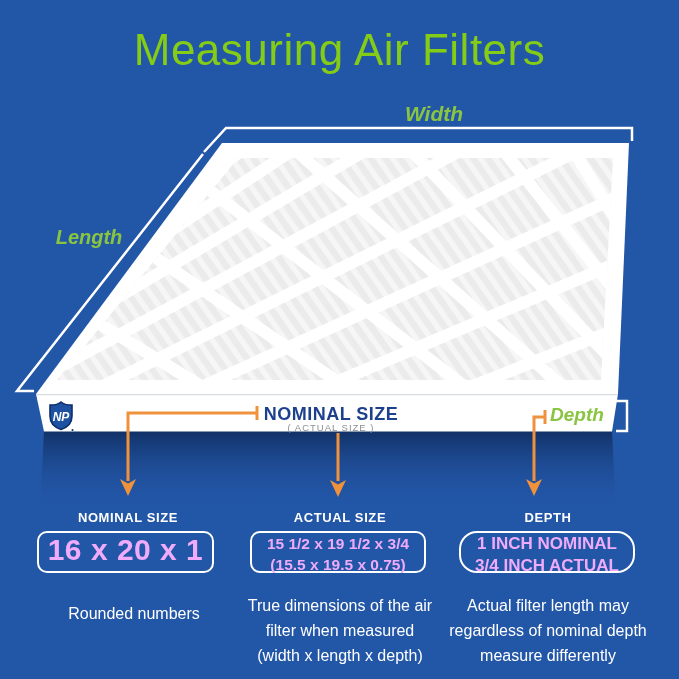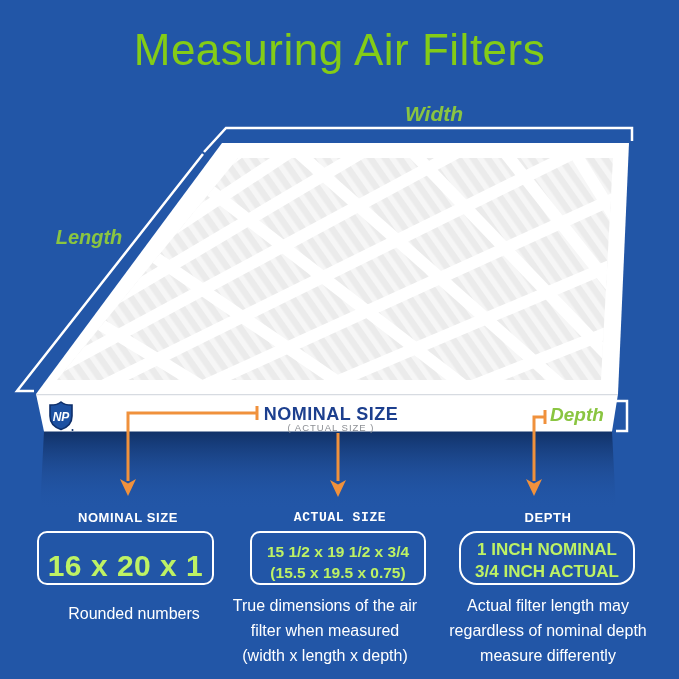--- a/index.html
+++ b/index.html
@@ -15,23 +15,23 @@
     font-size:44px;line-height:56px;color:#84cc16;font-weight:400;
     letter-spacing:0.5px;
   }
   svg{position:absolute;top:0;left:0;}
   
   .col-header{
     top:510px;text-align:center;color:#ffffff;
     font-size:13px;font-weight:bold;letter-spacing:0.6px;
   }
   .info-box{
-    top:531px;height:54px;border:2.5px solid #ffffff;border-radius:10px;
+    top:531px;height:42px;border:2.5px solid #ffffff;border-radius:10px;
     box-sizing:border-box;display:flex;flex-direction:column;
-    align-items:center;justify-content:flex-end;color:#bef264;
+    align-items:center;justify-content:flex-start;color:#f0abfc;
   }
   .box-big{font-size:30px;font-weight:bold;letter-spacing:0.5px;}
   .box-line-md{font-size:15.5px;font-weight:bold;line-height:21px;}
   .box-line-lg{font-size:17px;font-weight:bold;line-height:22px;}
   .col-desc{
     text-align:center;color:#ffffff;font-size:16px;line-height:25px;
   }
 </style>
 </head>
 <body>
@@ -120,26 +120,26 @@
 </svg>
 
 <div class="abs col-header" style="left:16px;width:224px;">NOMINAL SIZE</div>
 <div class="abs info-box" style="left:37px;width:177px;">
   <div class="box-big">16 x 20 x 1</div>
 </div>
 <div class="abs col-desc" style="left:22px;width:224px;top:601px;">
   <div>Rounded numbers</div>
 </div>
 
-<div class="abs col-header" style="left:240px;width:200px;font-family:Liberation Mono, monospace;">ACTUAL SIZE</div>
+<div class="abs col-header" style="left:240px;width:200px;">ACTUAL SIZE</div>
 <div class="abs info-box" style="left:250px;width:176px;">
   <div class="box-line-md">15 1/2 x 19 1/2 x 3/4</div>
   <div class="box-line-md">(15.5 x 19.5 x 0.75)</div>
 </div>
-<div class="abs col-desc" style="left:225px;width:200px;top:593px;">
+<div class="abs col-desc" style="left:240px;width:200px;top:593px;">
   <div>True dimensions of the air</div>
   <div>filter when measured</div>
   <div>(width x length x depth)</div>
 </div>
 
 <div class="abs col-header" style="left:442px;width:212px;">DEPTH</div>
 <div class="abs info-box" style="left:459px;width:176px;border-radius:18px;">
   <div class="box-line-lg">1 INCH NOMINAL</div>
   <div class="box-line-lg">3/4 INCH ACTUAL</div>
 </div>

